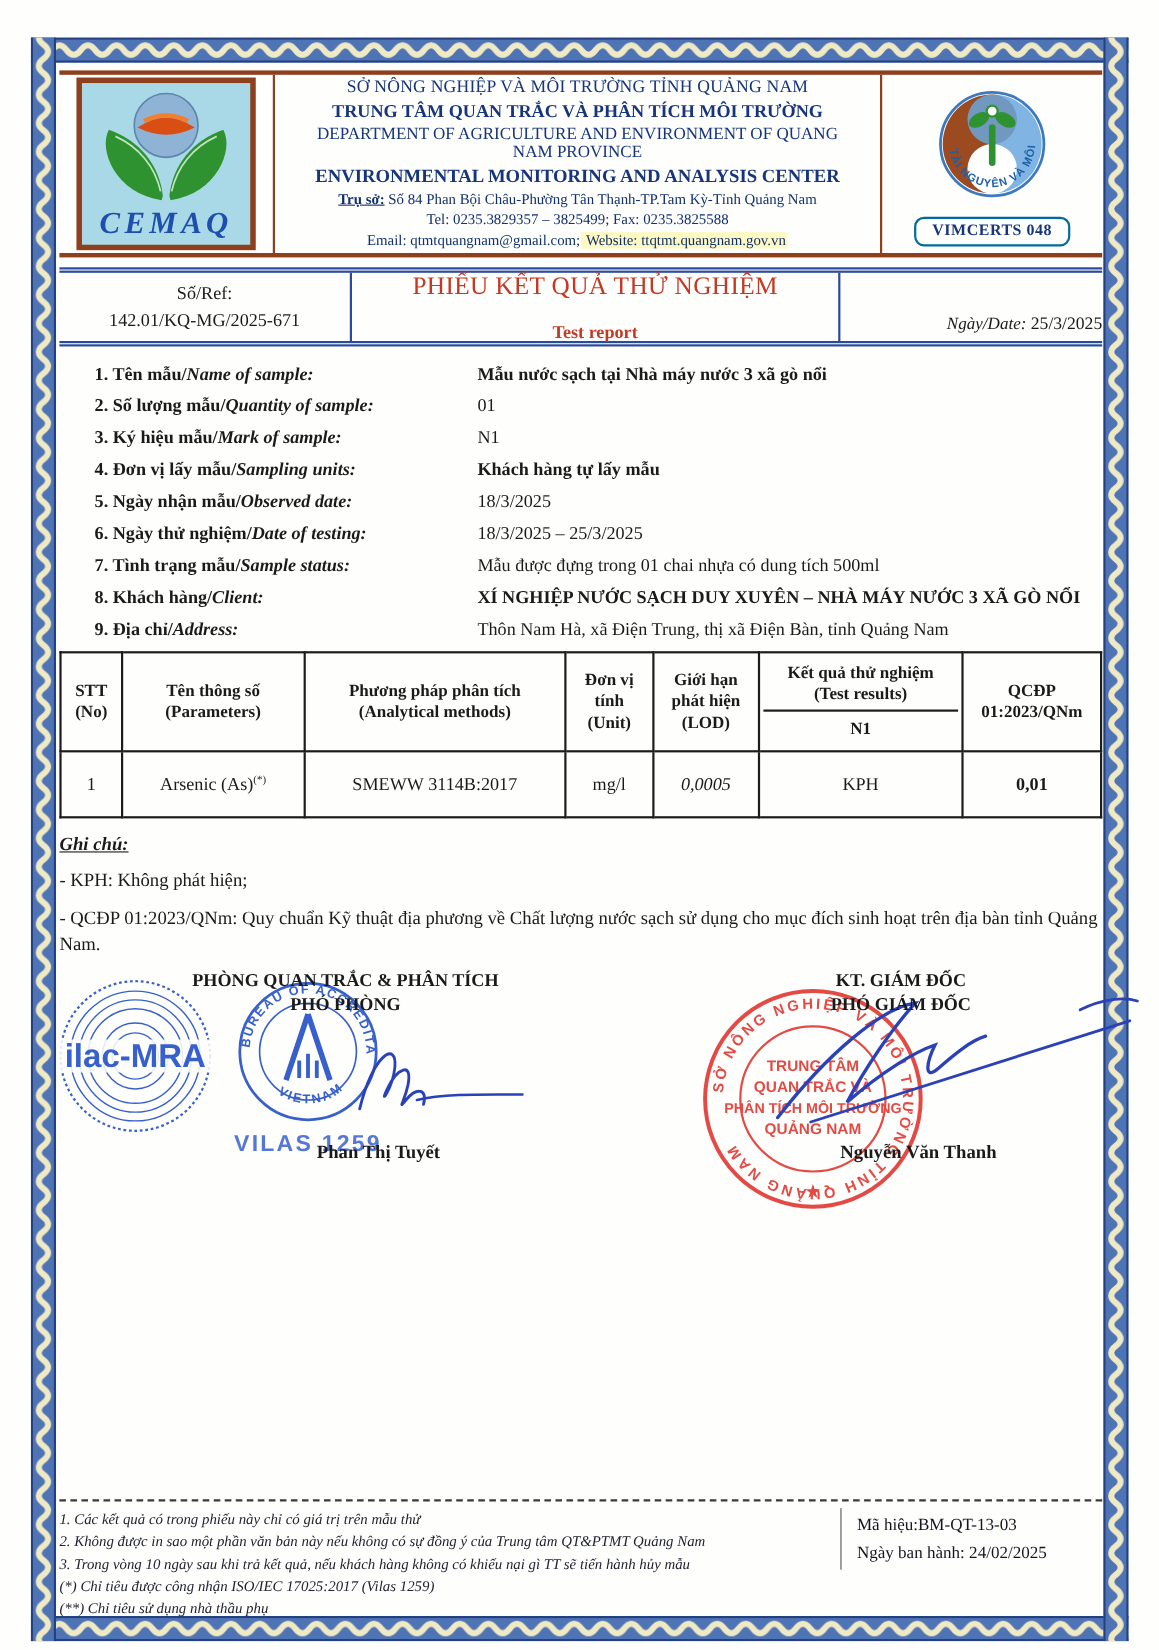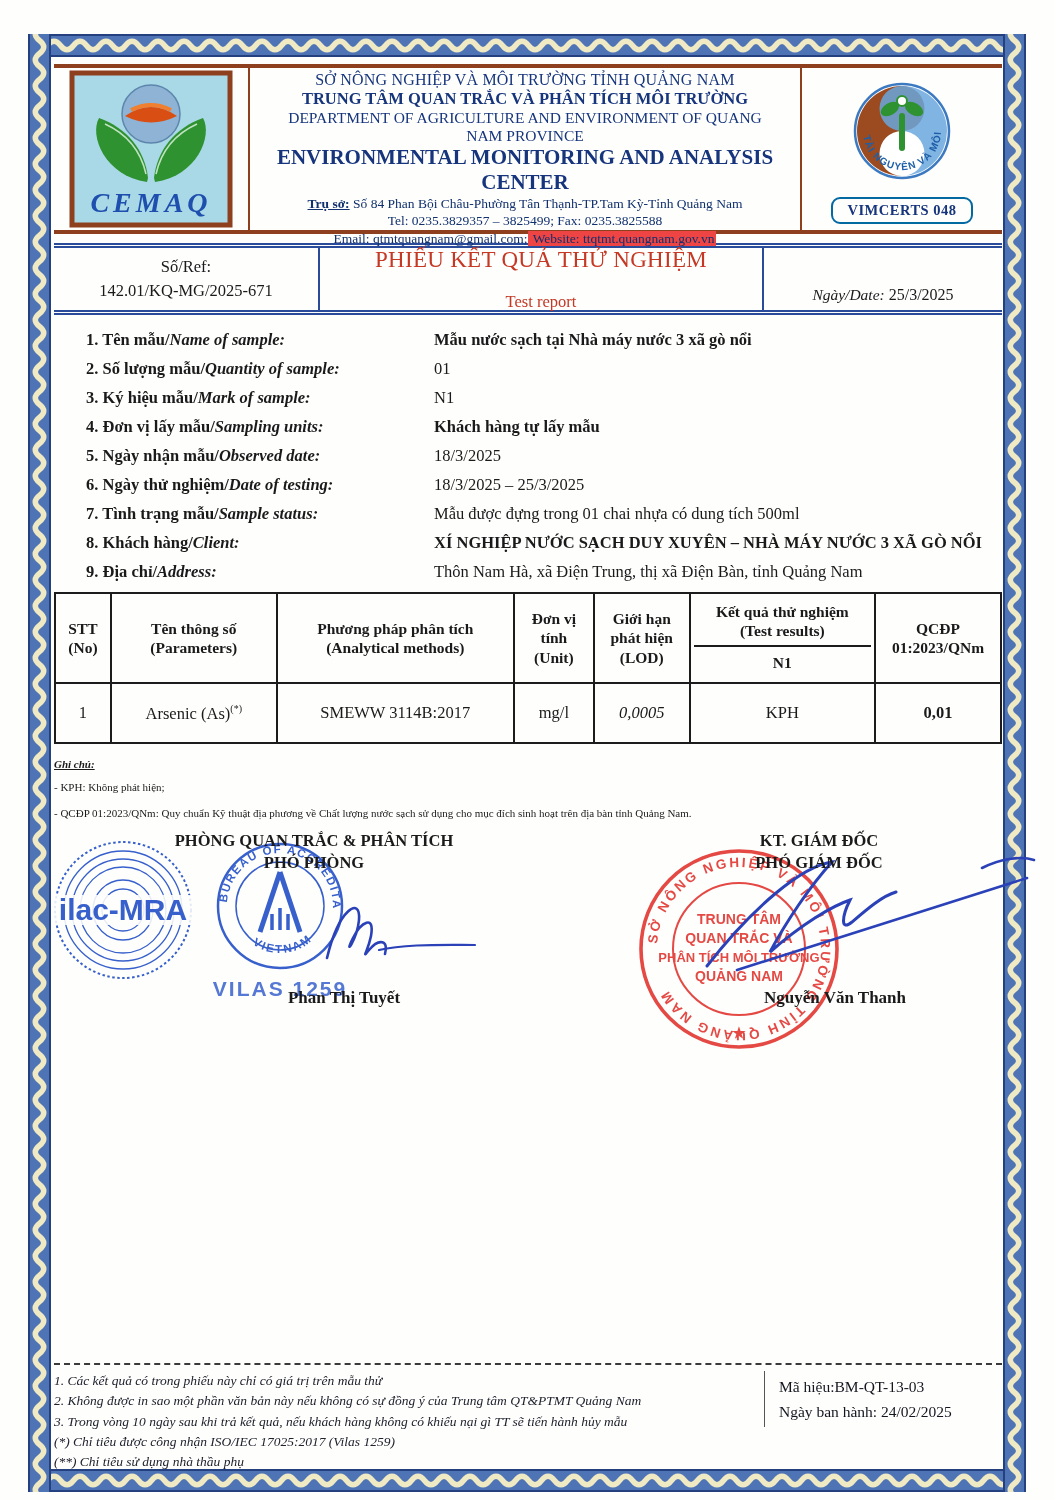--- a/index.html
+++ b/index.html
@@ -29,41 +29,41 @@
   }
   .hcell-logo { width:196px; display:flex; align-items:center; justify-content:center;
     border-right:2px solid #8e3f1e; }
   .hcell-center { flex:1; border-right:2px solid #8e3f1e; text-align:center;
     padding:3px 6px 2px; color:#16357c; display:flex; flex-direction:column; justify-content:space-between;}
   .hcell-right { width:200px; display:flex; flex-direction:column; align-items:center;
     justify-content:center; gap:6px; }
   .h-vn1 { font-size:16px; letter-spacing:.2px; }
   .h-vn2 { font-size:16.5px; font-weight:bold; }
   .h-en1 { font-size:15.5px; max-width:480px; margin:0 auto; line-height:1.15; }
-  .h-en2 { font-size:21px; font-weight:bold; }
+  .h-en2 { font-size:17px; font-weight:bold; }
   .h-small { font-size:13.5px; color:#10306e; line-height:1.3; }
   .h-small .lbl { font-weight:bold; text-decoration:underline; }
-  .hl-website { background:#ef4444; padding:0 2px; }
+  .hl-website { background:#fef9c3; padding:0 2px; }
   .vimcerts {
     border:2px solid #0369a1; border-radius:9px; padding:3px 14px;
     font-weight:bold; font-size:14.5px; color:#16357c; letter-spacing:.5px;
   }
 
   
   .title-bar {
     margin-top:9px; display:flex; align-items:stretch;
     border-top:5px double #2a4a9a; border-bottom:5px double #2a4a9a; height:72px;
   }
   .t-ref { width:266px; border-right:2px solid #2a4a9a; display:flex; flex-direction:column;
     align-items:center; justify-content:center; font-size:16.5px; line-height:1.45; }
   .t-main { flex:1; border-right:2px solid #2a4a9a; display:flex; flex-direction:column;
     align-items:center; justify-content:center; }
   .t-main .vn { color:#c53824; font-weight:normal; font-size:23px; letter-spacing:.3px; }
-  .t-main .en { color:#c53824; font-weight:normal; font-size:16.5px; margin-top:19px; }
-  .t-date { width:238px; display:flex; align-items:center; justify-content:center;
+  .t-main .en { color:#c53824; font-weight:bold; font-size:16.5px; margin-top:19px; }
+  .t-date { width:238px; display:flex; align-items:center; justify-content:flex-end;
     font-size:15.5px; font-style:italic;margin-top:32px; }
   .t-date b { font-style:normal; font-weight:normal; margin-left:4px; font-size:16px;}
 
   
   .info { margin-top:10px; }
   .info-row { display:flex; padding:4.5px 0 4.5px 32px; font-size:16.5px; }
   .info-label { width:348px; font-weight:bold; flex:none; }
   .info-label i { font-weight:bold; }
   .info-value { flex:1; padding-right:4px; }
   .v-bold { font-weight:bold; }
@@ -79,21 +79,21 @@
   .res-top { border-bottom:2px solid #1c1c1c; padding:4px 2px; }
   .res-sub { padding:6px 2px; }
   .c-stt{width:56px;} .c-par{width:166px;} .c-met{width:238px;}
   .c-unit{width:80px;} .c-lod{width:96px;} .c-res{width:186px;} .c-qc{width:126px;}
   td.lod-val { font-style:italic; }
   td.qc-val { font-weight:bold; }
   td.par-val { text-align:left; padding-left:10px; }
   sup { font-size:10px; }
 
   
-  .notes { margin-top:14px; font-size:11px; }
+  .notes { margin-top:14px; font-size:17px; }
   .notes-title { font-weight:bold; font-style:italic; text-decoration:underline; }
   .note-line { margin-top:10px; line-height:1.45; padding-right:2px; }
 
   
   .sig-area { position:relative; margin-top:8px; height:200px; }
   .sig-titles { position:absolute; text-align:center; font-weight:bold; font-size:16.5px; line-height:1.35; }
   .sig-titles.left { left:70px; top:0; width:380px; }
   .sig-titles.right { left:600px; top:0; width:330px; }
   .sig-name { position:absolute; text-align:center; font-weight:bold; font-size:17px; }
   .sig-name.left { left:140px; top:158px; width:300px; }

